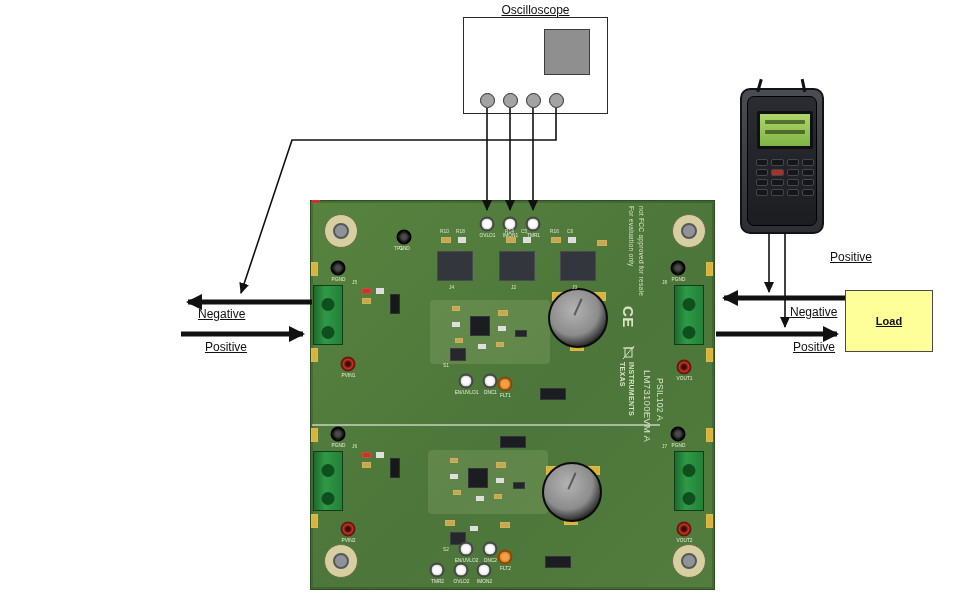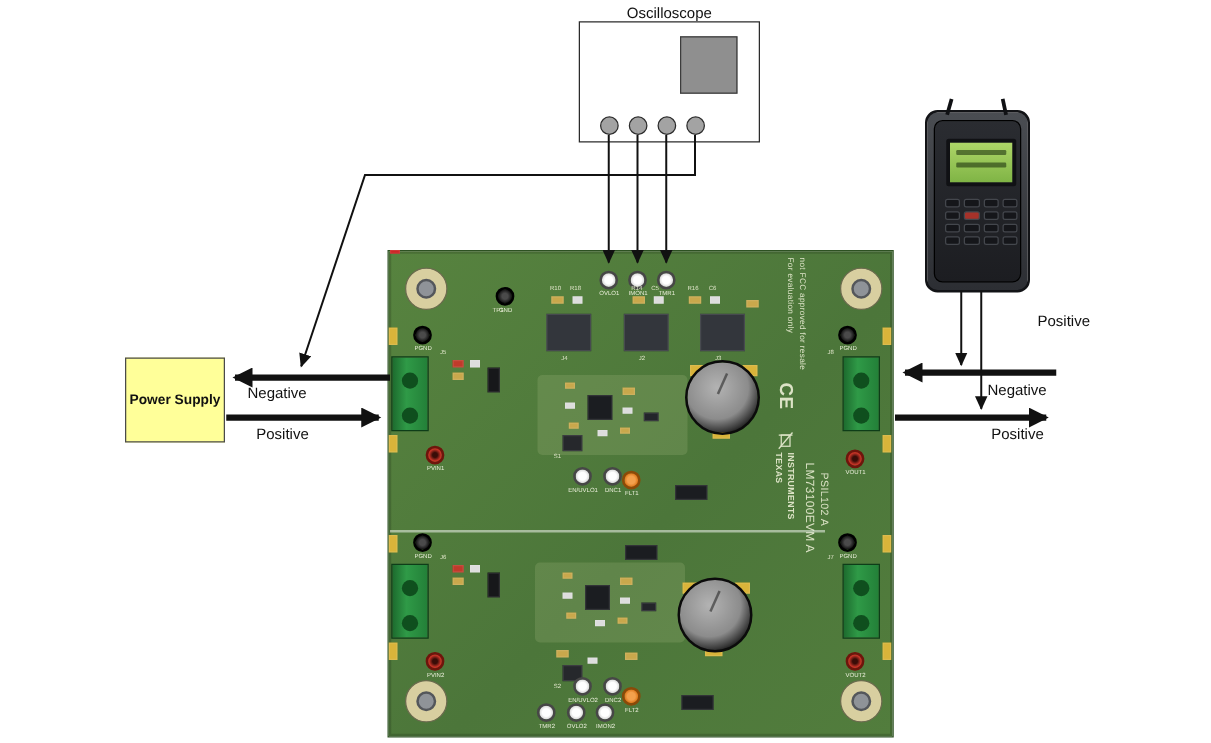--- a/index.html
+++ b/index.html
@@ -1,19 +1,19 @@
 <!DOCTYPE html>
 <html><head>
 <meta charset="utf-8">
 <style>
   * { margin:0; padding:0; box-sizing:border-box; }
   html,body { background:#fff; }
   body { font-family:"Liberation Sans", sans-serif; color:#111; }
   #canvas { position:relative; width:969px; height:594px; background:#fff; overflow:hidden; }
-  .abs { position:absolute; }
+  .abs { position:absolute;text-decoration:underline; }
 
   
   .osc-label { left:463px; top:3px; width:145px; text-align:center; font-size:12px; z-index:5; }
   .osc-box { left:463px; top:17px; width:145px; height:97px; background:#fff; border:1.5px solid #2b2b2b; z-index:5; }
   .osc-screen { position:absolute; left:80px; top:11px; width:46px; height:46px; background:#8f8f8f; border:1px solid #3c3c3c; }
   .osc-probe { position:absolute; width:15px; height:15px; border-radius:50%; background:#a3a3a3; border:1.5px solid #2b2b2b; top:75px; }
   .op1{left:16px}.op2{left:39px}.op3{left:62px}.op4{left:85px}
 
   
   .vm { left:740px; top:88px; width:84px; height:146px; border-radius:10px;
@@ -121,22 +121,22 @@
           <i></i>
         <i></i>
           <i></i>
           <i></i>
           <i></i>
       </div>
     </div>
   </div>
   <div class="abs vm-label">Positive</div>
 
-  <div class="abs inst-box ps">
-    <span>Power Supply</span>
+  <div class="abs inst-box ld">
+    <span>Load</span>
   </div>
 
   <div class="abs wire-label" style="left:198px;top:307px;">Negative</div>
   <div class="abs wire-label" style="left:205px;top:340px;">Positive</div>
   <div class="abs wire-label" style="left:790px;top:305px;">Negative</div>
   <div class="abs wire-label" style="left:793px;top:340px;">Positive</div>
 
   <div id="board">
     <div class="hole" style="left:13px;top:13px;">
         <i></i>

